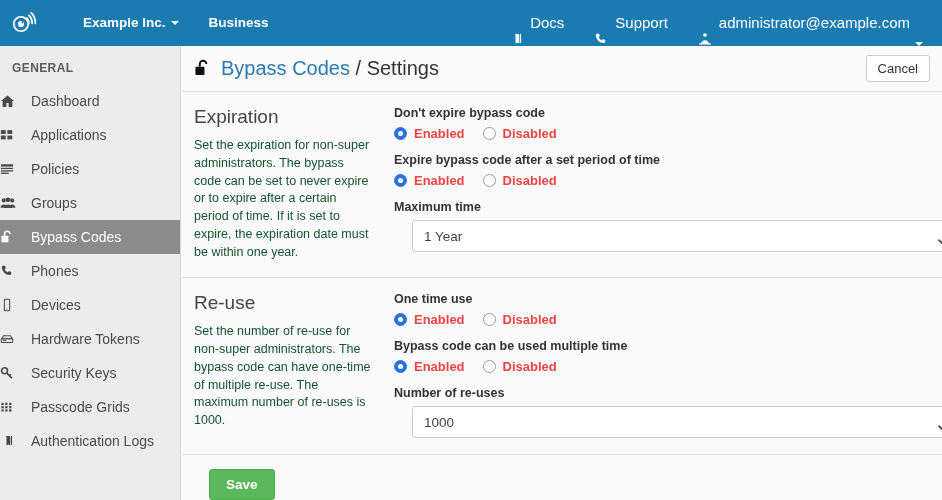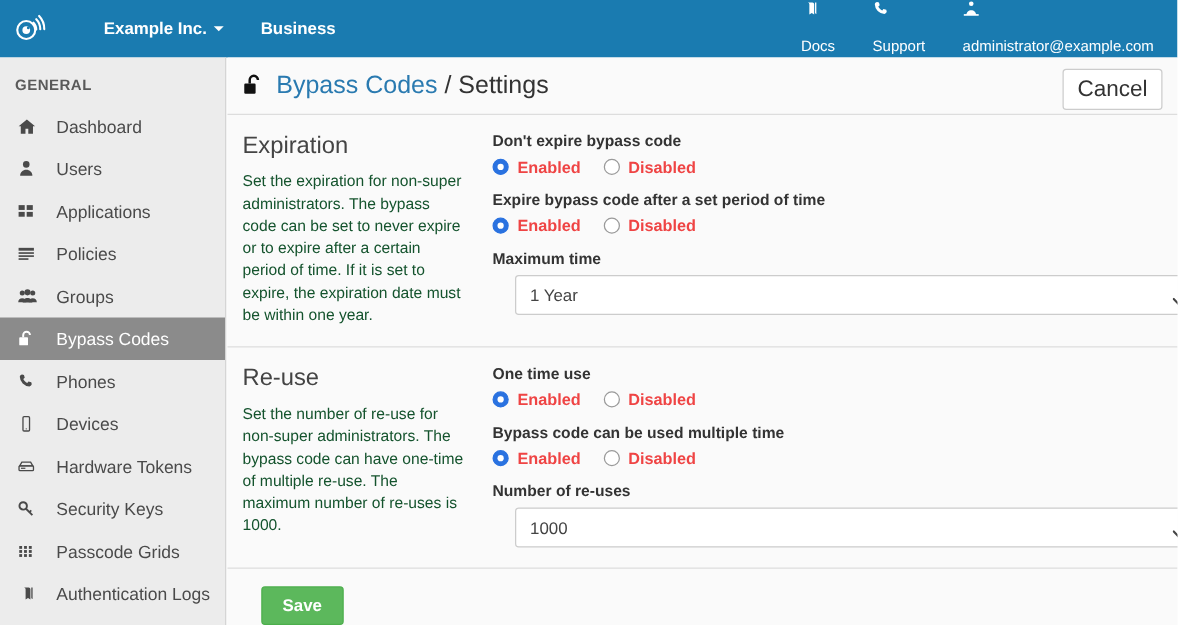--- a/index.html
+++ b/index.html
@@ -37,38 +37,38 @@
   }
   .nav-item .caret {
     display: inline-block; margin-left: 5px;
     border-left: 4px solid transparent; border-right: 4px solid transparent;
     border-top: 4px solid #ffffff; vertical-align: middle;
   }
   .nav-right {
     position: absolute; right: 4px; top: 0;
     display: flex; align-items: center; height: 46px;
   }
-  .nav-right .nav-item { font-weight: 400; font-size: 12px; display: flex; align-items: flex-start; flex-direction: column; }
+  .nav-right .nav-item { font-weight: 400; font-size: 15px; display: flex; align-items: flex-end; }
   .nav-ico { display: inline-flex; margin-right: 7px; }
 
   
   .sidebar {
     position: absolute; top: 46px; left: 0;
     width: 181px; height: 454px;
     background: #ececec;
     border-right: 1px solid #d5d5d5;
     overflow: hidden;
   }
   .side-head {
     font-size: 12px; font-weight: 700; color: #5a5a5a;
     letter-spacing: 0.4px; padding: 15px 0 9px 12px;
   }
   .side-item {
     display: flex; align-items: center;
-    height: 34px; padding-left: 14px;
+    height: 34px; 
     font-size: 14px; color: #4a4a4a; cursor: pointer;
   }
   .side-item.active { background: #8b8b8b; color: #ffffff; }
   .side-ico {
     width: 20px; margin-right: 11px;
     display: inline-flex; align-items: center; justify-content: flex-start;
     flex: 0 0 auto;
   }
 
   
@@ -80,21 +80,21 @@
   .page-head {
     height: 45px; display: flex; align-items: center;
     padding: 0 14px 0 12px; position: relative;
   }
   .lock-ico { margin-right: 10px; display: inline-flex; }
   .page-title { font-size: 20px; color: #333333; font-weight: 400; white-space: nowrap; }
   .page-title .lnk { color: #2a7ab0; }
   .btn-cancel {
     position: absolute; right: 12px; top: 9px;
     background: #ffffff; border: 1px solid #cccccc; border-radius: 3px;
-    font-size: 18px; color: #333333; padding: 5px 11px;
+    font-size: 13px; color: #333333; padding: 5px 11px;
     font-family: "Liberation Sans", sans-serif; cursor: pointer;
   }
 
   .panel {
     border-top: 1px solid #dddddd;
     background: #fafafa;
   }
   .section {
     display: flex;
     border-bottom: 1px solid #dddddd;
@@ -211,29 +211,20 @@
 
     <div class="side-item">
       <span class="side-ico">
         <svg viewBox="0 0 16 16" width="15" height="15">
             <path d="M8 1.6 1 7.4h1.8v6.4h4V9.6h2.4v4.2h4V7.4H15z" fill="#4a4a4a"></path>
           </svg>
       </span>
       <span>Dashboard</span>
     </div>
 
-    <div class="side-item">
-      <span class="side-ico">
-        <svg viewBox="0 0 16 16" width="14" height="14">
-            <circle cx="8" cy="4" r="3" fill="#4a4a4a"></circle>
-            <path d="M2.4 14.4c0-3.1 2.5-5.4 5.6-5.4s5.6 2.3 5.6 5.4z" fill="#4a4a4a"></path>
-          </svg>
-      </span>
-      <span>Users</span>
-    </div>
 
     <div class="side-item">
       <span class="side-ico">
         <svg viewBox="0 0 16 16" width="14" height="14">
           <rect x="1" y="2.4" width="5.6" height="4.4" fill="#4a4a4a"></rect>
           <rect x="8.4" y="2.4" width="5.6" height="4.4" fill="#4a4a4a"></rect>
           <rect x="1" y="8.6" width="5.6" height="4.4" fill="#4a4a4a"></rect>
           <rect x="8.4" y="8.6" width="5.6" height="4.4" fill="#4a4a4a"></rect>
         </svg>
       </span>

